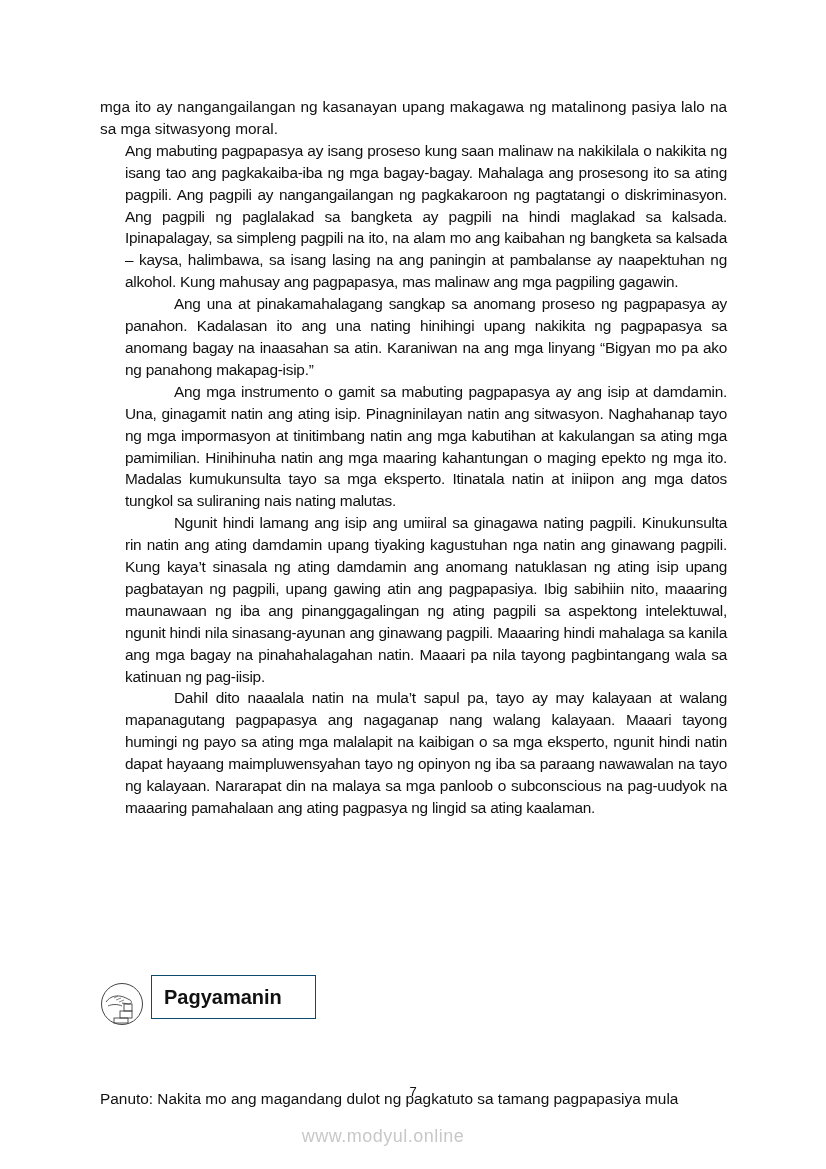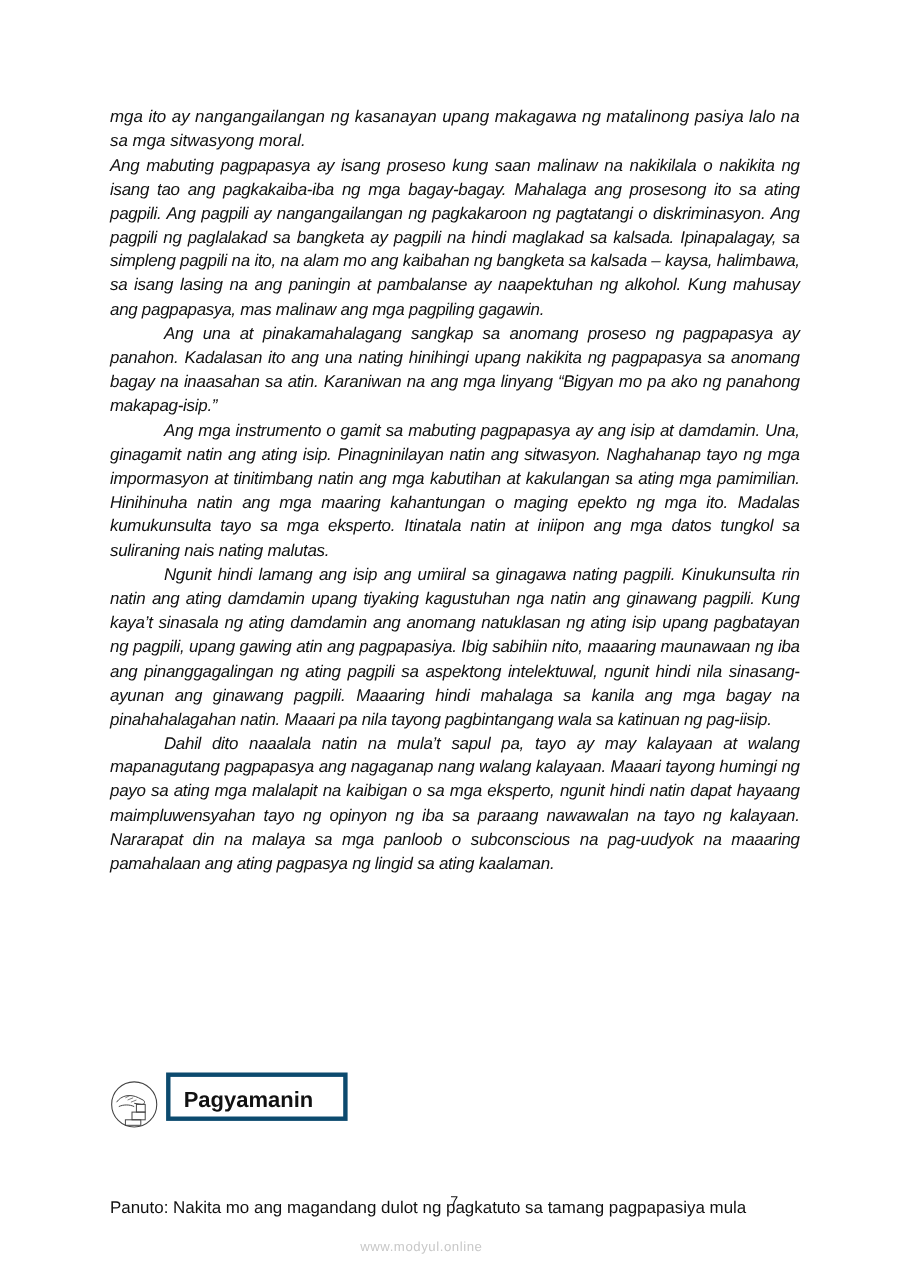--- a/index.html
+++ b/index.html
@@ -1,31 +1,31 @@
 <!DOCTYPE html>
 <html><head>
 <meta charset="utf-8">
 <style>
   html, body { margin: 0; padding: 0; background: #ffffff; }
   body { width: 826px; height: 1169px; position: relative; overflow: hidden;
          font-family: "Liberation Sans", sans-serif; color: #111111; }
   .page { position: absolute; left: 100px; top: 96px; width: 627px; }
-  p { margin: 0; font-size: 15.4px; line-height: 21.9px; text-align: justify; font-style: italic; }
-  .narrow { letter-spacing: -0.25px; }
+  p { margin: 0; font-size: 15.4px; line-height: 21.9px; text-align: justify; }
+  .narrow { letter-spacing: -0.25px; margin-left: 25px; }
   .indent { text-indent: 49px; }
   .heading { font-weight: bold; font-size: 15.4px; line-height: 22px; margin-top: 22px; margin-bottom: 22px; }
   .section-head { position: absolute; left: 100px; top: 975px; width: 230px; height: 50px; }
   .icon-circle { position: absolute; left: 0; top: 7px; width: 44px; height: 44px; }
   .title-box { position: absolute; left: 51px; top: 0; width: 165px; height: 44px;
-               border: 4px solid #0c4a6e; box-sizing: border-box;
+               border: 1px solid #0c4a6e; box-sizing: border-box;
                font-weight: bold; font-size: 20px; line-height: 42px; padding-left: 12px; }
   .instruction { position: absolute; left: 100px; top: 1088px; width: 627px; font-size: 15.4px; line-height: 22px; }
   .page-number { position: absolute; left: 0; width: 826px; top: 1084px; text-align: center; font-size: 13px; }
   .watermark { position: absolute; left: 0; width: 766px; top: 1126px; text-align: center;
-               font-size: 12px; color: #c8c8c8; letter-spacing: 0.5px; }
+               font-size: 18px; color: #c8c8c8; letter-spacing: 0.5px; }
 </style>
 </head>
 <body>
 
 <div class="page">
   <p>mga ito ay nangangailangan ng kasanayan upang makagawa ng matalinong pasiya lalo na sa mga sitwasyong moral.</p>
   <p class="narrow">Ang mabuting pagpapasya ay isang proseso kung saan malinaw na nakikilala o nakikita ng isang tao ang pagkakaiba-iba ng mga bagay-bagay. Mahalaga ang prosesong ito sa ating pagpili. Ang pagpili ay nangangailangan ng pagkakaroon ng pagtatangi o diskriminasyon. Ang pagpili ng paglalakad sa bangketa ay pagpili na hindi maglakad sa kalsada. Ipinapalagay, sa simpleng pagpili na ito, na alam mo ang kaibahan ng bangketa sa kalsada – kaysa, halimbawa, sa isang lasing na ang paningin at pambalanse ay naapektuhan ng alkohol. Kung mahusay ang pagpapasya, mas malinaw ang mga pagpiling gagawin.</p>
   <p class="indent narrow">Ang una at pinakamahalagang sangkap sa anomang proseso ng pagpapasya ay panahon. Kadalasan ito ang una nating hinihingi upang nakikita ng pagpapasya sa anomang bagay na inaasahan sa atin. Karaniwan na ang mga linyang “Bigyan mo pa ako ng panahong makapag-isip.”</p>
   <p class="indent narrow">Ang mga instrumento o gamit sa mabuting pagpapasya ay ang isip at damdamin. Una, ginagamit natin ang ating isip. Pinagninilayan natin ang sitwasyon. Naghahanap tayo ng mga impormasyon at tinitimbang natin ang mga kabutihan at kakulangan sa ating mga pamimilian. Hinihinuha natin ang mga maaring kahantungan o maging epekto ng mga ito. Madalas kumukunsulta tayo sa mga eksperto. Itinatala natin at iniipon ang mga datos tungkol sa suliraning nais nating malutas.</p>
   <p class="indent narrow">Ngunit hindi lamang ang isip ang umiiral sa ginagawa nating pagpili. Kinukunsulta rin natin ang ating damdamin upang tiyaking kagustuhan nga natin ang ginawang pagpili. Kung kaya’t sinasala ng ating damdamin ang anomang natuklasan ng ating isip upang pagbatayan ng pagpili, upang gawing atin ang pagpapasiya. Ibig sabihiin nito, maaaring maunawaan ng iba ang pinanggagalingan ng ating pagpili sa aspektong intelektuwal, ngunit hindi nila sinasang-ayunan ang ginawang pagpili. Maaaring hindi mahalaga sa kanila ang mga bagay na pinahahalagahan natin. Maaari pa nila tayong pagbintangang wala sa katinuan ng pag-iisip.</p>

